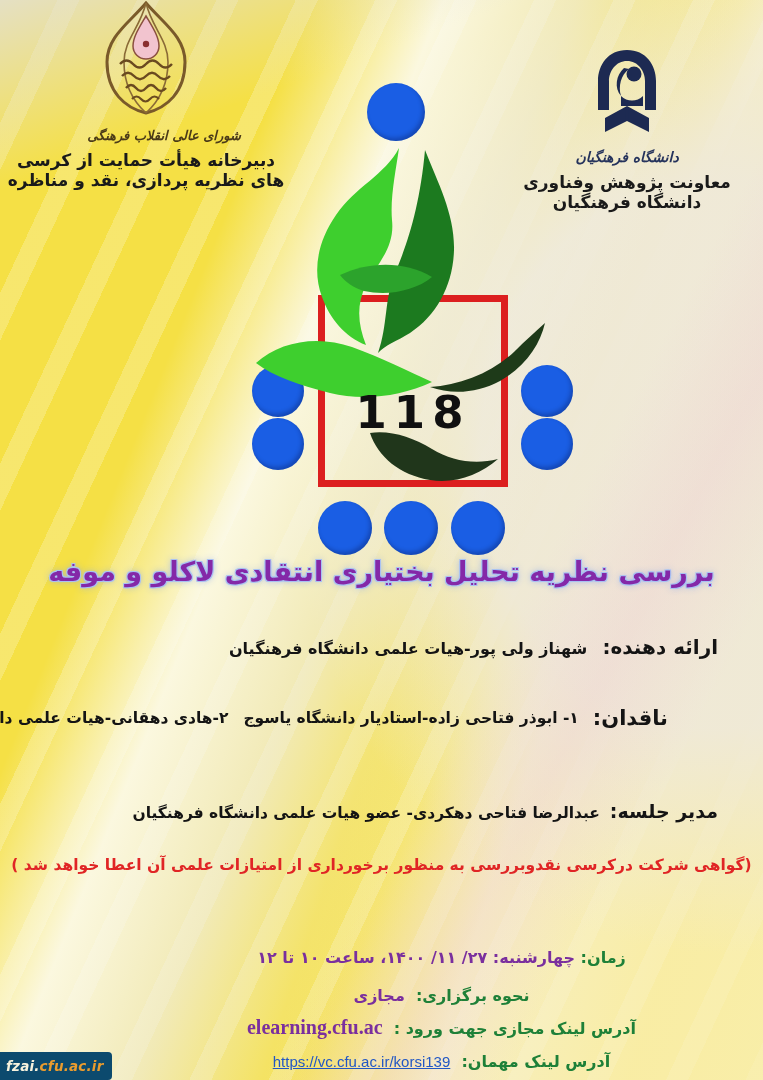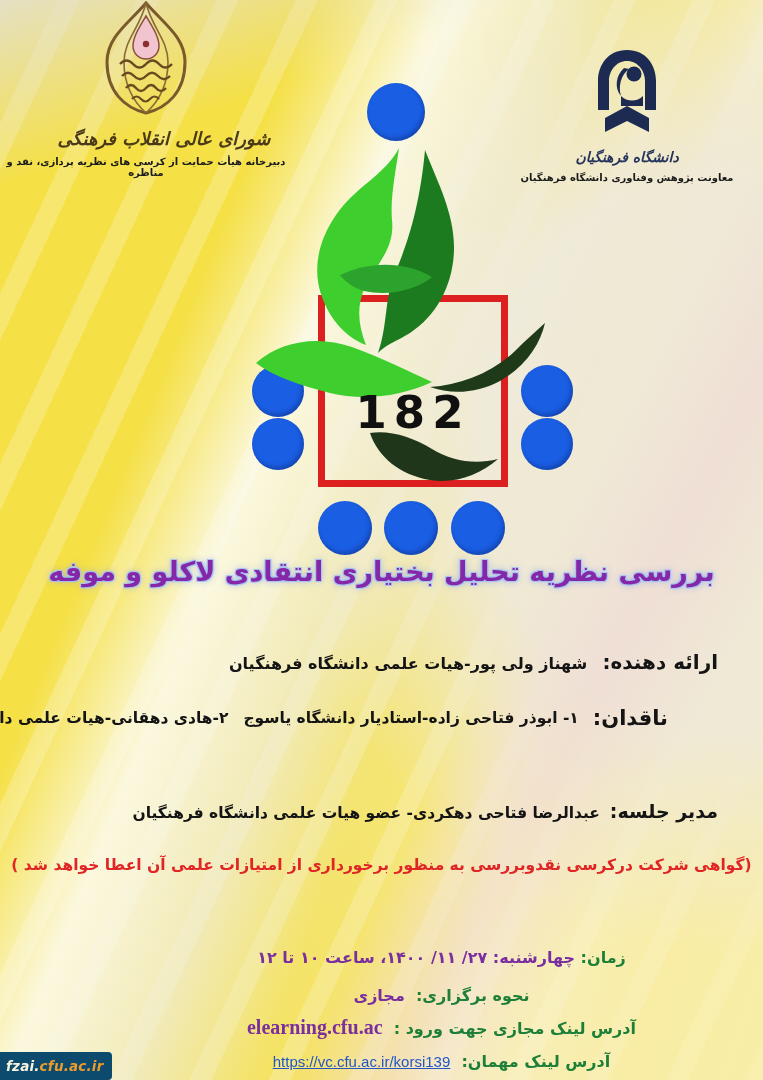--- a/index.html
+++ b/index.html
@@ -14,22 +14,22 @@
       linear-gradient(160deg, rgba(226,224,218,0.85) 0%, rgba(226,224,218,0) 14%),
       linear-gradient(112deg, rgba(255,255,255,0) 26%, rgba(252,252,250,0.85) 37%, rgba(240,238,230,0.7) 48%, rgba(255,255,255,0) 62%),
       linear-gradient(118deg, rgba(255,255,255,0) 63%, rgba(238,196,208,0.28) 72%, rgba(255,255,255,0) 81%),
       radial-gradient(ellipse 430px 500px at 94% 42%, rgba(239,233,216,0.95) 55%, rgba(239,233,216,0) 100%),
       linear-gradient(108deg, rgba(255,255,255,0) 55%, rgba(247,243,228,0.8) 70%, rgba(250,241,196,0.75) 88%, rgba(249,240,185,0.85) 100%),
       repeating-linear-gradient(115deg, rgba(255,255,255,0) 0px, rgba(255,255,255,0) 52px, rgba(255,255,255,0.22) 52px, rgba(255,255,255,0.22) 72px);
   }
   
   .hdr-left{position:absolute; z-index:2; left:0; top:38; width:292px; text-align:center;}
   .hdr-left .caption{font-family:"DejaVu Serif",serif; font-style:italic; font-weight:bold;
-    font-size:18px; color:#4a3a18; margin-top:2px;padding-left:36px;}
-  .org-line{font-size:10px; font-weight:bold; color:#1a1a1a; margin-top:7px; direction:rtl;}
+    font-size:13px; color:#4a3a18; margin-top:2px;padding-left:36px;}
+  .org-line{font-size:17px; font-weight:bold; color:#1a1a1a; margin-top:7px; direction:rtl;}
   .hdr-right{position:absolute; z-index:2; right:12px; top:48px; width:248px; text-align:center;}
   .hdr-right .caption{font-family:"DejaVu Serif",serif; font-style:italic; font-weight:bold;
     font-size:14px; color:#25335c; margin-top:1px;}
   
   .dot{position:absolute; z-index:2; border-radius:50%; background:#1a5ee4; box-shadow:inset -2px -3px 4px rgba(0,0,40,.25);}
   .dot-top{left:367px; top:83px; width:58px; height:58px;}
   .dot-l1{left:252px; top:365px; width:52px; height:52px;}
   .dot-l2{left:252px; top:418px; width:52px; height:52px;}
   .dot-r1{left:521px; top:365px; width:52px; height:52px;}
   .dot-r2{left:521px; top:418px; width:52px; height:52px;}
@@ -41,21 +41,21 @@
   .flames{position:absolute; z-index:3; left:230px; top:135px;}
   .kursi-number{position:absolute; z-index:4; left:318px; top:386px; width:190px;
     text-align:center; font-size:45px; font-weight:bold; color:#101010; letter-spacing:7px;}
   
   .title{position:absolute; z-index:4; left:0; right:0; top:556px; text-align:center; direction:rtl;
     font-size:27px; font-weight:bold; color:#8428a8;
     text-shadow:-1px -1px 0 #a9c2f2, 1px -1px 0 #a9c2f2, -1px 1px 0 #a9c2f2, 1px 1px 0 #a9c2f2, 0 0 7px rgba(140,170,235,.9);}
   .row{position:absolute; z-index:4; direction:rtl; color:#141414; white-space:nowrap;}
   .row .lbl{font-weight:bold;}
   .row .val{font-weight:bold;}
-  .presenter{top:650px; right:45px; font-size:16px;}
+  .presenter{top:635px; right:45px; font-size:16px;}
   .presenter .lbl{font-size:20px;}
   .critics{top:706px; right:95px; display:flex; flex-direction:row; align-items:center;}
   .critics .lbl{font-size:21px; font-weight:bold; margin-left:14px;}
   .critics .items{display:flex; flex-direction:row; gap:15px; font-size:15.5px; font-weight:bold;}
   .chair{top:800px; right:45px; font-size:15.5px;}
   .chair .lbl{font-size:19px;}
   .note{position:absolute; z-index:4; left:0; right:0; top:856px; text-align:center; direction:rtl;
     font-size:15.5px; font-weight:bold; color:#e02525; white-space:nowrap;}
   .detail{position:absolute; z-index:4; left:120px; right:0; text-align:center; direction:rtl;
     font-weight:bold; font-size:16px; white-space:nowrap;}
@@ -113,21 +113,21 @@
   <div class="dot dot-top"></div>
   <div class="frame"></div>
   <svg class="flames" width="330" height="365" viewBox="0 0 330 365" aria-hidden="true">
     <path d="M195,15 C208,48 225,80 224,115 C223,150 207,180 180,198 C167,206 155,210 148,218 C158,190 154,165 165,138 C178,108 190,70 195,15 Z" fill="#1c7a1f"></path>
     <path d="M169,13 C155,40 125,52 106,80 C88,106 82,135 92,162 C100,184 115,202 136,210 C128,190 126,170 136,150 C148,128 165,112 162,85 C160,62 166,35 169,13 Z" fill="#3ecf2e"></path>
     <path d="M110,140 C140,126 175,126 202,142 C185,156 158,161 134,156 C124,153 115,147 110,140 Z" fill="#2ca32c"></path>
     <path d="M26,228 C50,206 88,200 122,212 C152,223 178,236 202,247 C170,262 132,266 100,258 C70,250 44,242 26,228 Z" fill="#3ecf2e"></path>
     <path d="M200,252 C230,250 262,238 285,216 C296,205 306,196 315,188 C310,210 295,232 270,246 C248,258 222,260 200,252 Z" fill="#1e3a19"></path>
     <path d="M140,298 C148,322 170,340 200,345 C225,349 250,340 268,324 C245,330 222,326 202,314 C182,302 160,295 140,298 Z" fill="#20361b"></path>
   </svg>
-  <div class="kursi-number">182</div>
+  <div class="kursi-number">118</div>
   <div class="dot dot-l1"></div>
   <div class="dot dot-l2"></div>
   <div class="dot dot-r1"></div>
   <div class="dot dot-r2"></div>
   <div class="dot dot-b1"></div>
   <div class="dot dot-b2"></div>
   <div class="dot dot-b3"></div>
 
   <div class="title">بررسی نظریه تحلیل بختیاری انتقادی لاکلو و موفه</div>
 

